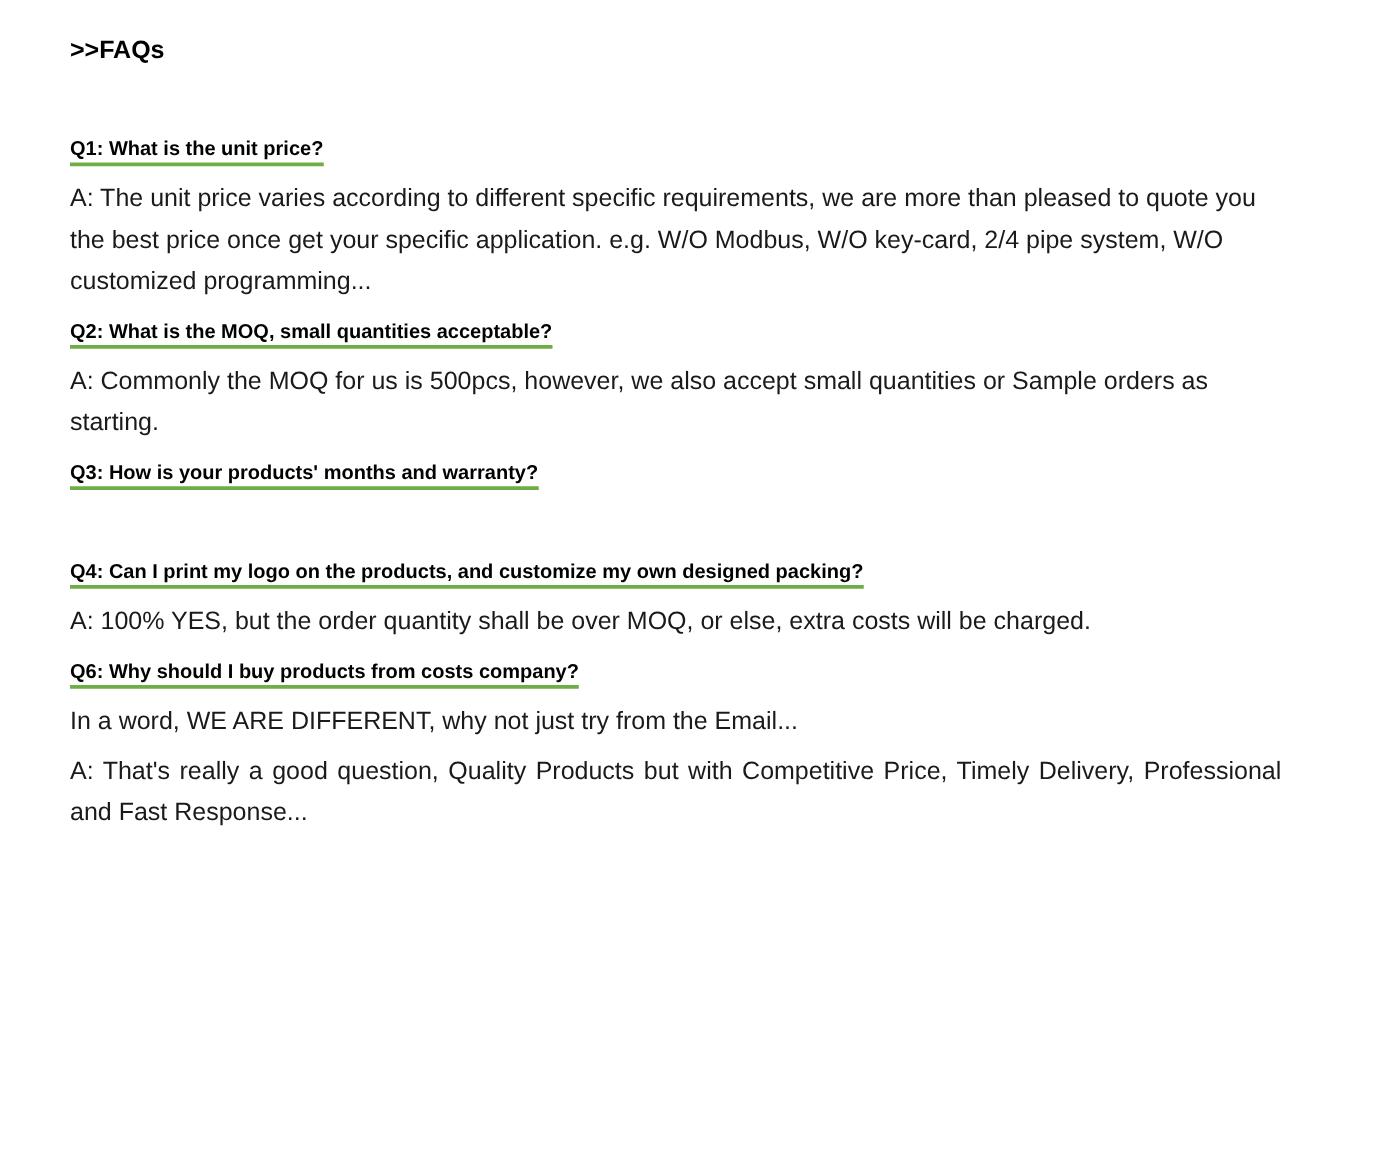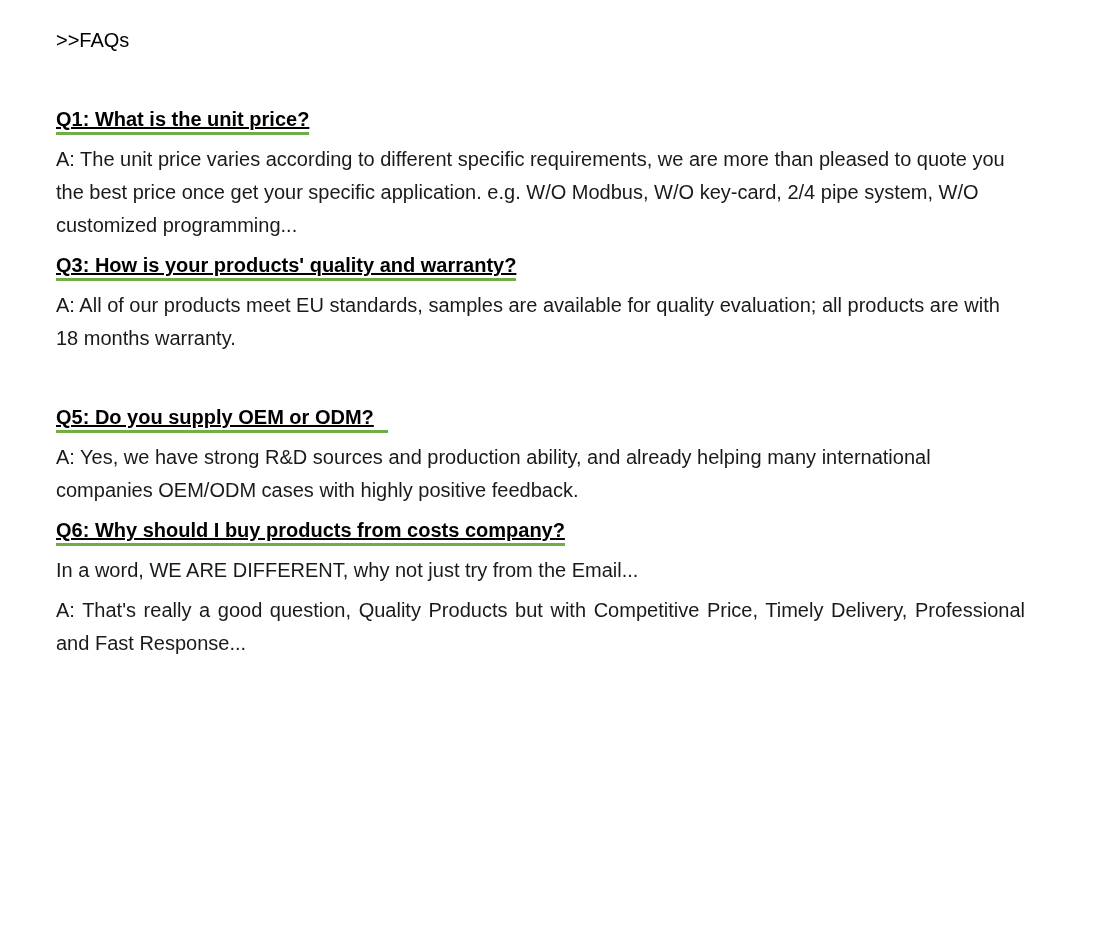--- a/index.html
+++ b/index.html
@@ -14,32 +14,31 @@
     padding: 24px 86px 0 56px;
     background: #ffffff;
     color: #1a1a1a;
     font-family: "Liberation Sans", "DejaVu Sans", sans-serif;
     font-size: 20px;
     line-height: 33px;
     overflow: hidden;
   }
   .doc-title {
     font-size: 20px;
-    font-weight: 400;
+    font-weight: 700;
     color: #000000;
     margin: 0 0 46px 0;
     line-height: 33px;
   }
   h2.faq-question {
-    font-size: 20px;
+    font-size: 16px;
     font-weight: 700;
     color: #000000;
     margin: 0 0 7px 0;
     line-height: 33px;
-    text-decoration: underline;
   }
   .q-underline {
     display: inline;
     border-bottom: 3px solid #70AD47;
     padding-bottom: 2px;
   }
   .q-underline.pad-right {
     padding-right: 14px;
   }
   p.faq-answer {
@@ -57,33 +56,36 @@
 
 <div class="page">
 
   <h1 class="doc-title">&gt;&gt;FAQs</h1>
 
   <section>
     <h2 class="faq-question"><span class="q-underline">Q1: What is the unit price?</span></h2>
     <p class="faq-answer">A: The unit price varies according to different specific requirements, we are more than pleased to quote you the best price once get your specific application. e.g. W/O Modbus, W/O key-card, 2/4 pipe system, W/O customized programming...</p>
   </section>
 
+  <section>
+    <h2 class="faq-question"><span class="q-underline">Q2: What is the MOQ, small quantities acceptable?</span></h2>
+    <p class="faq-answer">A: Commonly the MOQ for us is 500pcs, however, we also accept small quantities or Sample orders as starting.</p>
+  </section>
 
   <section>
-    <h2 class="faq-question"><span class="q-underline">Q3: How is your products' quality and warranty?</span></h2>
-    <p class="faq-answer">A: All of our products meet EU standards, samples are available for quality evaluation; all products are with 18 months warranty.</p>
+    <h2 class="faq-question"><span class="q-underline">Q3: How is your products' months and warranty?</span></h2>
   </section>
 
   <div class="blank-line"></div>
 
+  <section>
+    <h2 class="faq-question"><span class="q-underline">Q4: Can I print my logo on the products, and customize my own designed packing?</span></h2>
+    <p class="faq-answer">A: 100% YES, but the order quantity shall be over MOQ, or else, extra costs will be charged.</p>
+  </section>
 
-  <section>
-    <h2 class="faq-question"><span class="q-underline pad-right">Q5: Do you supply OEM or ODM?</span></h2>
-    <p class="faq-answer">A: Yes, we have strong R&amp;D sources and production ability, and already helping many international companies OEM/ODM cases with highly positive feedback.</p>
-  </section>
 
   <section>
     <h2 class="faq-question"><span class="q-underline">Q6: Why should I buy products from costs company?</span></h2>
     <p class="faq-answer">In a word, WE ARE DIFFERENT, why not just try from the Email...</p>
     <p class="faq-answer justified">A: That's really a good question, Quality Products but with Competitive Price, Timely Delivery, Professional and Fast Response...</p>
   </section>
 
 </div>
 
 </body></html>

